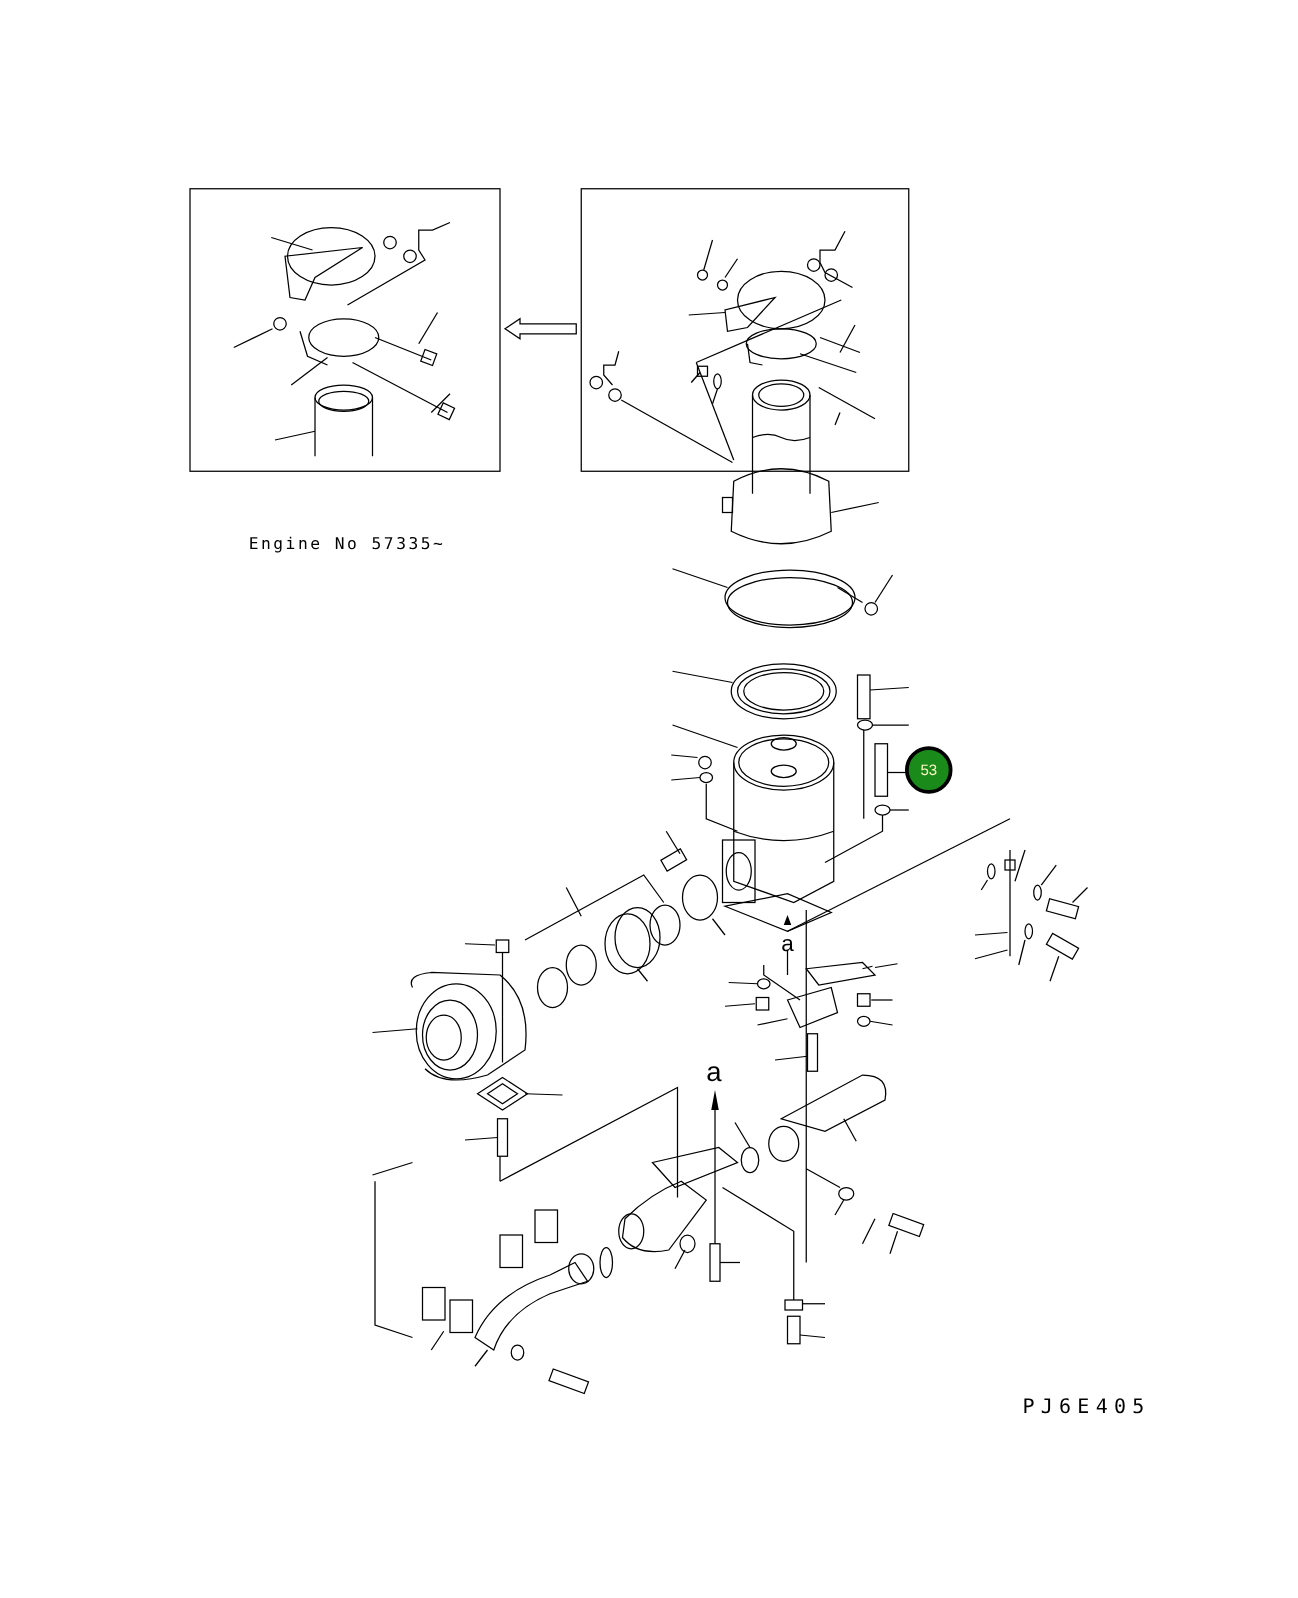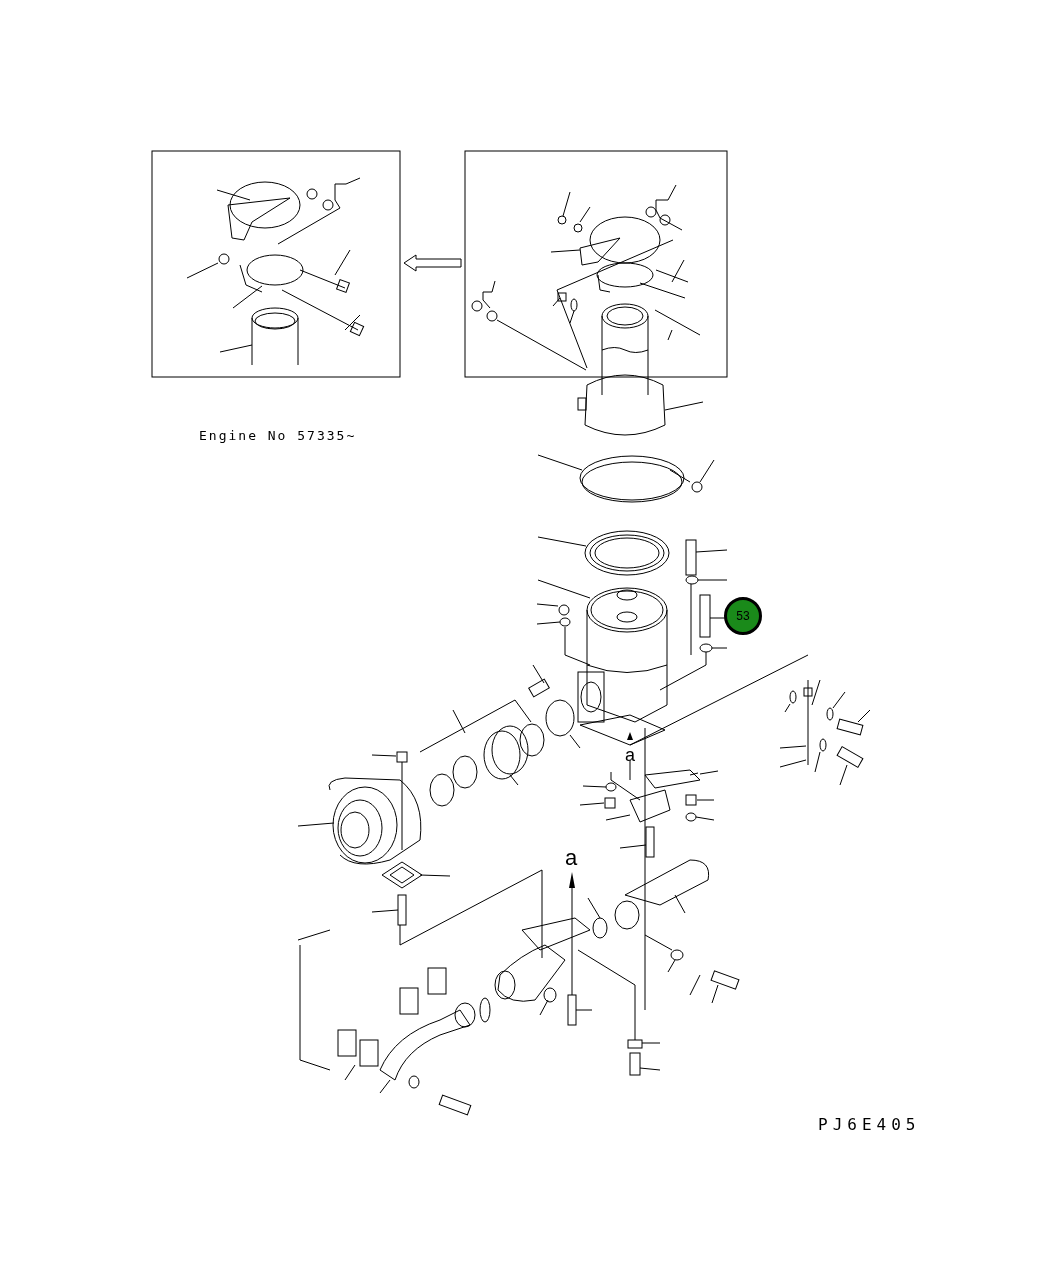--- a/index.html
+++ b/index.html
@@ -8,21 +8,21 @@
   .ln { stroke: #000; stroke-width: 1; fill: none; }
   .caption {
     position: absolute; font-family: "DejaVu Sans Mono", monospace; font-size: 13px;
     letter-spacing: 2px; color: #000; white-space: nowrap;
   }
   #engine-caption { left: 199px; top: 382px; margin-top: 46px; }
   #drawing-code { left: 818px; top: 1115px; font-size: 16px; letter-spacing: 5px; }
   .callout {
     position: absolute; width: 32px; height: 32px; border-radius: 50%;
     background: var(--badge-fill); border: 3px solid var(--badge-ring);
-    color: #000000; font-family: "Liberation Sans", sans-serif; font-size: 12px;
+    color: #fef9c3; font-family: "Liberation Sans", sans-serif; font-size: 12px;
     display: flex; align-items: center; justify-content: center; cursor: pointer;
   }
   #callout-53 { left: 724px; top: 597px; }
   .small-label { position: absolute; font-family: "Liberation Sans", sans-serif; font-size: 22px; color: #000; }
 </style>
 </head>
 <body>
 
 <svg id="diagram" viewBox="0 0 1038 1278" xmlns="http://www.w3.org/2000/svg">
 

